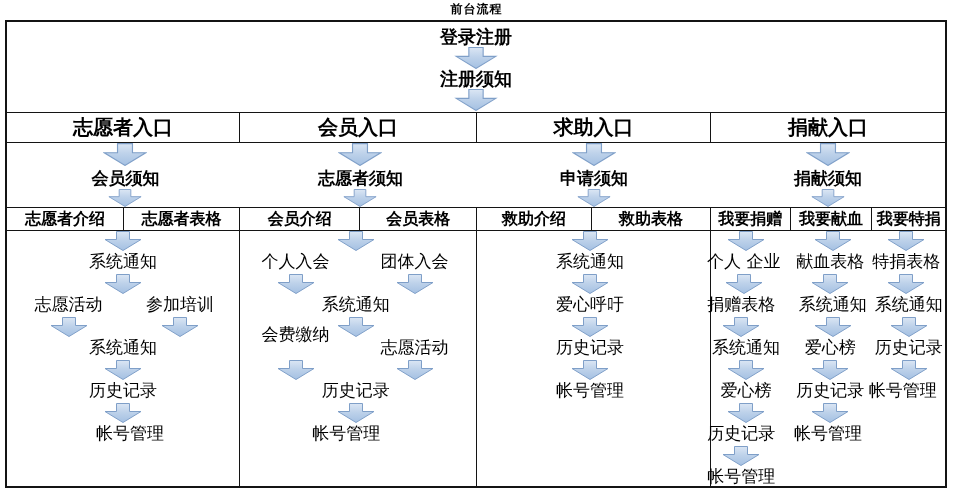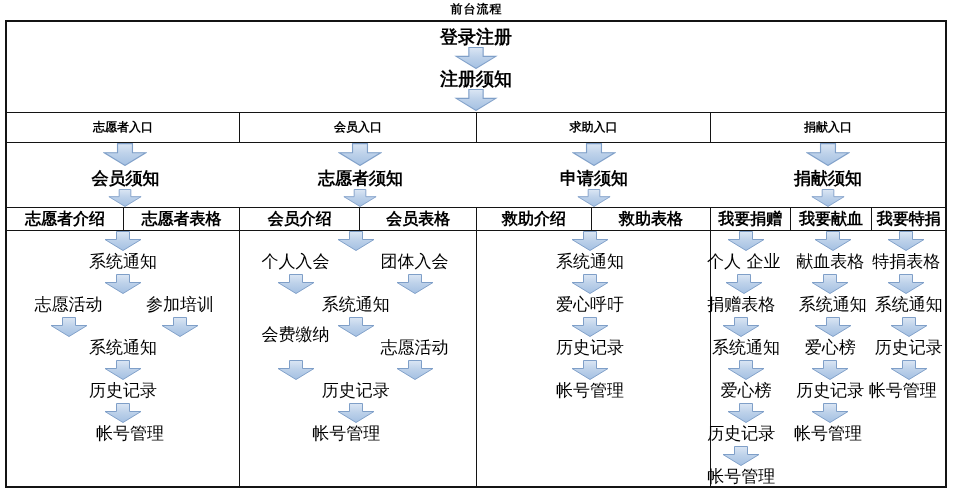--- a/index.html
+++ b/index.html
@@ -20,21 +20,21 @@
   .sec-top{
     height:91px;border-bottom:1px solid #141414;
     display:flex;flex-direction:column;align-items:center;
     justify-content:flex-start;padding-top:5px;
   }
   .topnode{font-size:18px;font-weight:bold;height:20px;line-height:20px;white-space:nowrap;}
   .sec-header{height:30px;border-bottom:1px solid #141414;display:flex;}
   .hcell{
     box-sizing:border-box;border-right:1px solid #141414;
     display:flex;align-items:center;justify-content:center;
-    font-size:12px;font-weight:bold;
+    font-size:20px;font-weight:bold;
   }
   .hcell:last-child{border-right:none;}
   .sec-notice{height:65px;border-bottom:1px solid #141414;display:flex;}
   .ncell{
     box-sizing:border-box;display:flex;flex-direction:column;align-items:center;
     justify-content:space-between;padding:0 0 0 0;
   }
   .ntext{font-size:17px;font-weight:bold;height:20px;line-height:20px;white-space:nowrap;}
   .sec-sub{height:23px;border-bottom:1px solid #141414;display:flex;}
   .scol{box-sizing:border-box;display:flex;border-right:1px solid #141414;}

